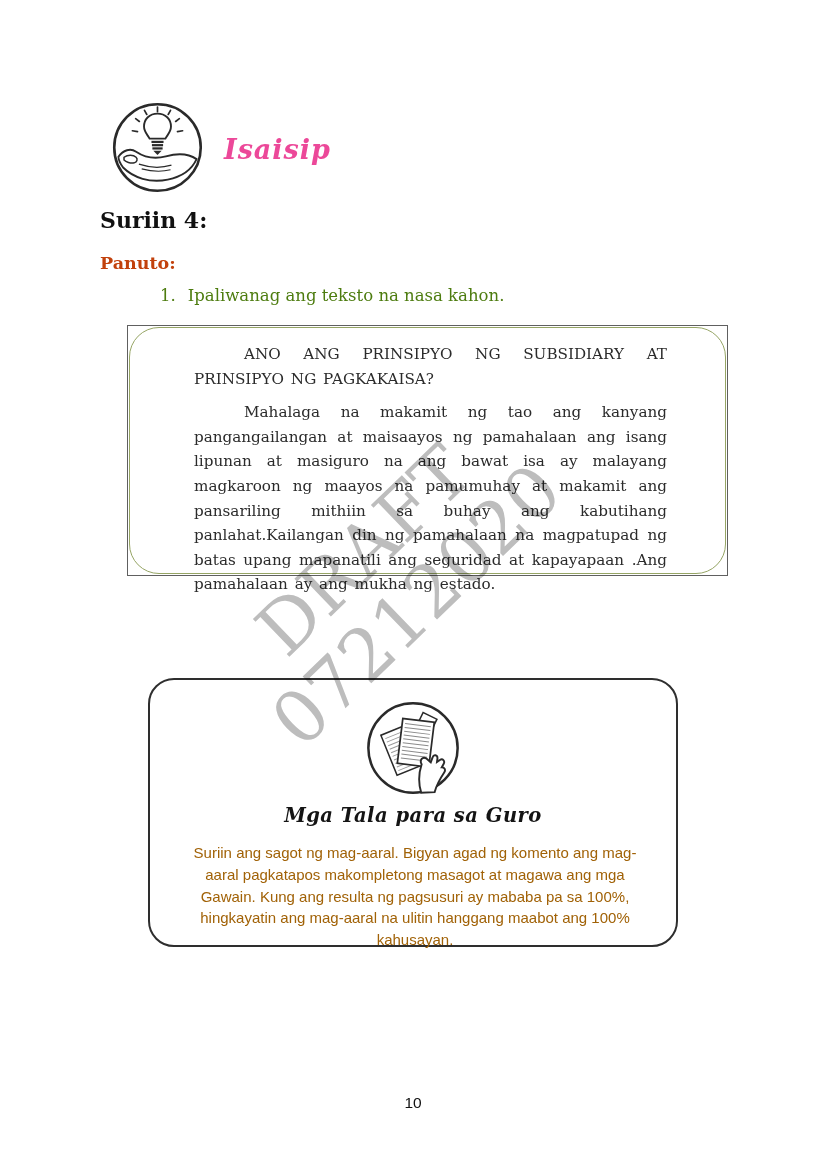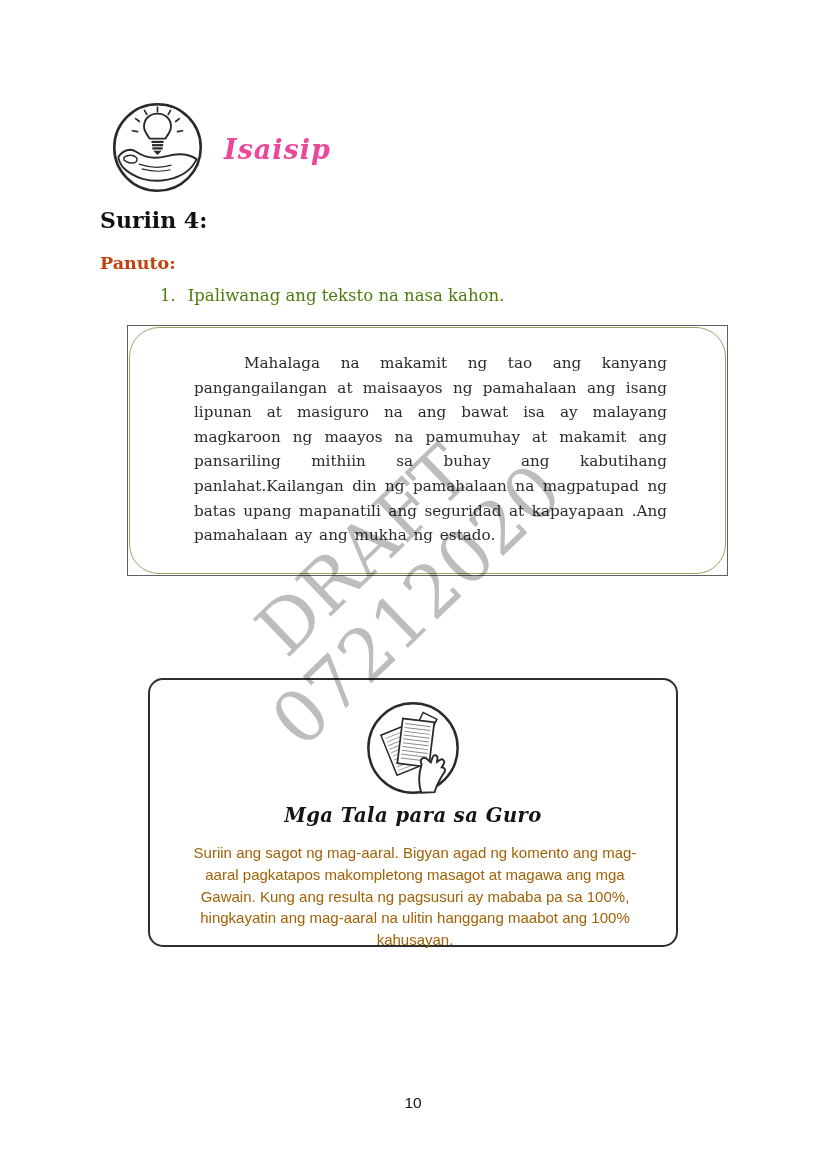--- a/index.html
+++ b/index.html
@@ -51,21 +51,21 @@
     color:#bdbdbd;
     mix-blend-mode:multiply;
     pointer-events:none;
     z-index:10;
     font-family:"DejaVu Serif", serif;
     white-space:nowrap;
   }
   
   .tbox{
     position:absolute;left:148px;top:678px;width:530px;height:269px;
-    border:2px solid #2e2e2e;border-radius:15px;background:#fff;
+    border:2px solid #2e2e2e;border-radius:26px;background:#fff;
     box-sizing:border-box;
   }
   .tbox-icon{position:absolute;left:50%;top:20px;transform:translateX(-50%);width:96px;height:96px;}
   .tbox-title{
     position:absolute;left:0;right:0;top:124px;
     text-align:center;
     font-size:19.5px;font-weight:bold;font-style:italic;
     letter-spacing:0.5px;color:#141414;
   }
   .tbox-body{
@@ -125,20 +125,21 @@
   <div class="gawain">Suriin 4:</div>
   <div class="panuto">Panuto:</div>
 
   <div class="step">
     <span class="num">1.</span><span>Ipaliwanag ang teksto na nasa kahon.</span>
   </div>
 
   <div class="rbox">
     <div class="rbox-inner"></div>
     <div class="rbox-text">
+      <p>ANO ANG PRINSIPYO NG SUBSIDIARY AT PRINSIPYO NG PAGKAKAISA?</p>
       <p class="body">Mahalaga na makamit ng tao ang kanyang pangangailangan at maisaayos ng pamahalaan ang isang lipunan at masiguro na ang bawat isa ay malayang magkaroon ng maayos na pamumuhay at makamit ang pansariling mithiin sa buhay ang kabutihang panlahat.Kailangan din ng pamahalaan na magpatupad ng batas upang mapanatili ang seguridad at kapayapaan .Ang pamahalaan ay ang mukha ng estado.</p>
     </div>
   </div>
 
   <div class="watermark">
     <div>DRAFT</div>
     <div>07212020</div>
   </div>
 
   <div class="tbox">

